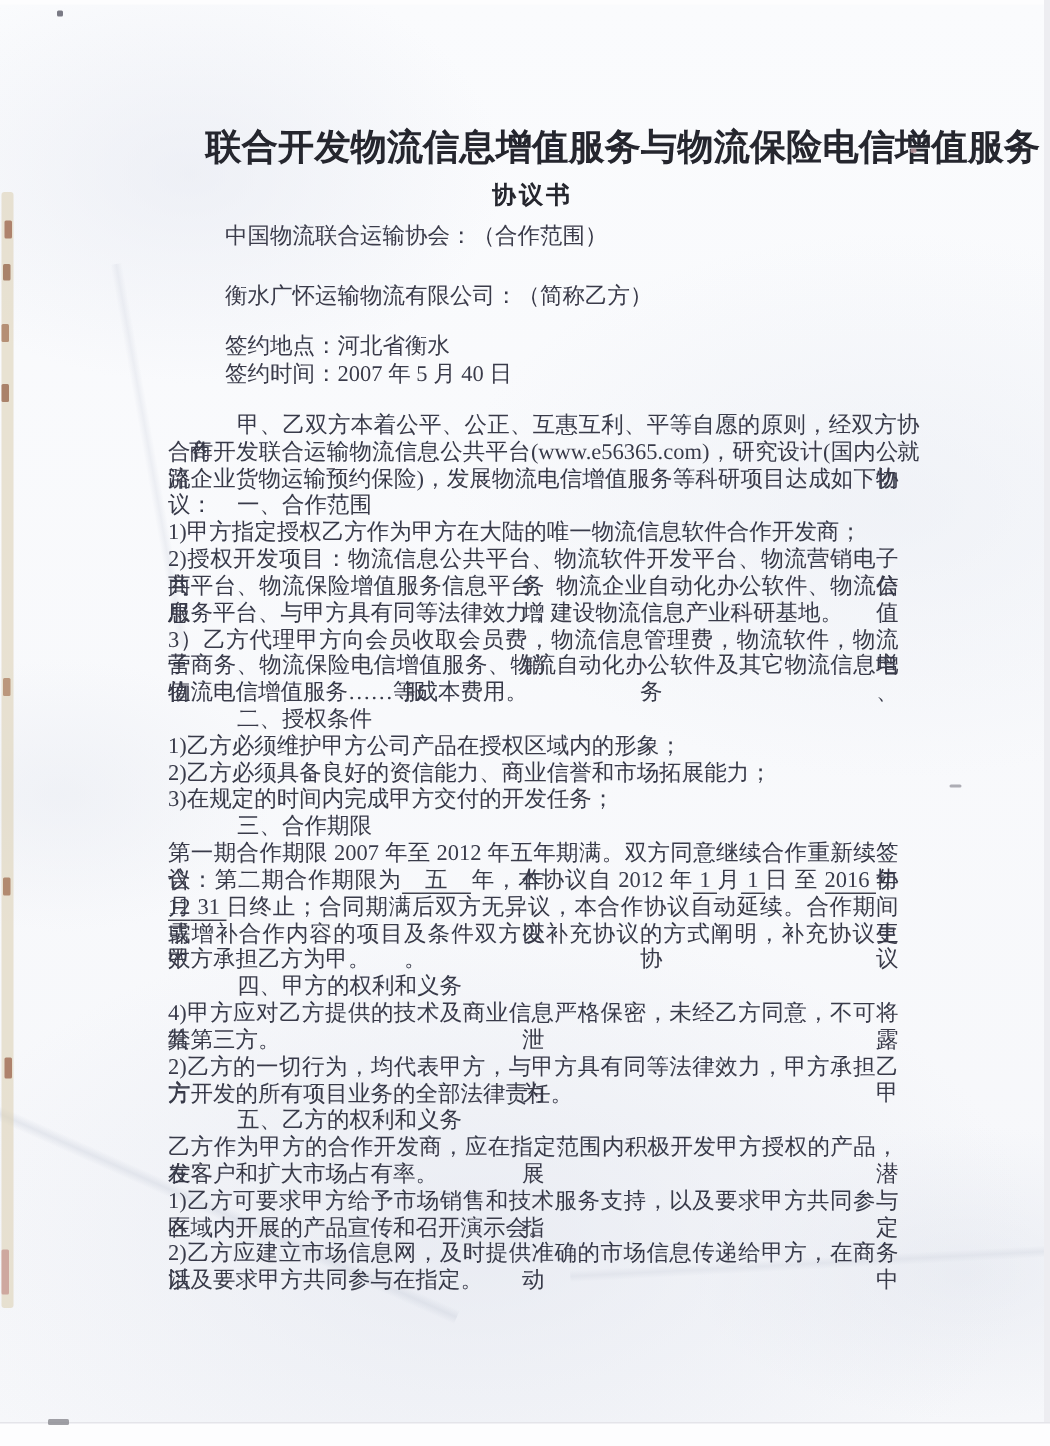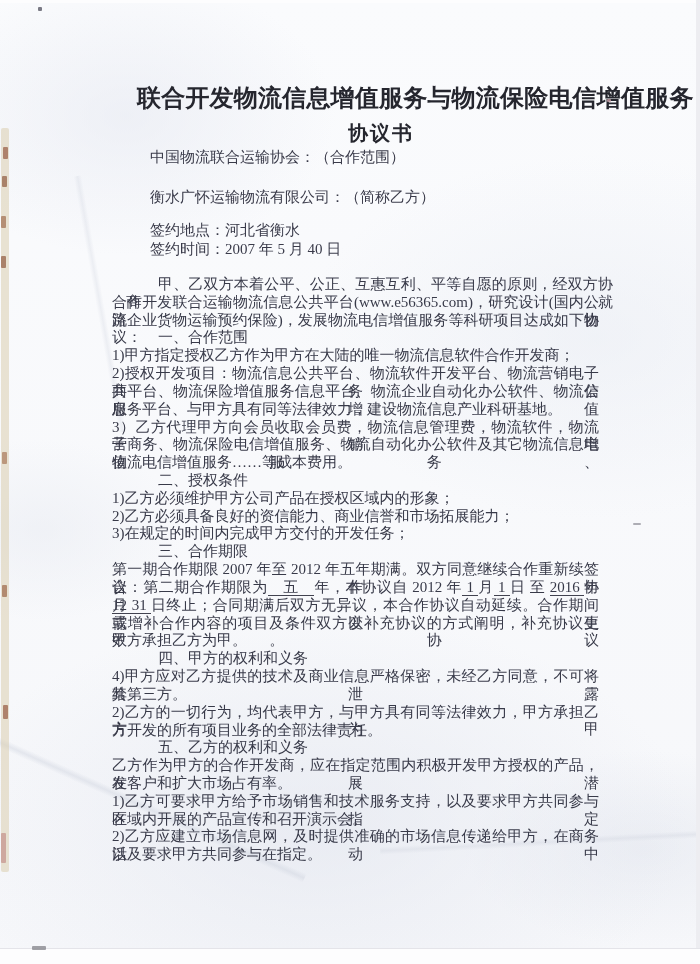--- a/index.html
+++ b/index.html
@@ -27,21 +27,21 @@
       background:linear-gradient(rgba(212,216,226,0), rgba(212,216,226,.35), rgba(212,216,226,0));}
   .edge-strip{position:absolute;border-radius:2px;}
   .right-edge{position:absolute;right:0;top:0;width:4px;height:964px;background:#ededf1;}
   .bottom-edge{position:absolute;left:0;top:948px;width:700px;height:16px;
       background:#fdfdfe;border-top:1px solid #e4e4e9;}
   .top-edge{position:absolute;left:0;top:0;width:700px;height:3px;background:#fdfdfe;}
 
   .tline{position:absolute;color:#25262e;font-family:"Liberation Sans","DejaVu Sans",sans-serif;
       font-weight:bold;white-space:nowrap;}
   .title-main{left:137px;top:82px;font-size:24px;letter-spacing:0.2px;}
-  .title-sub{left:348px;top:120px;font-size:20px;letter-spacing:2px;}
+  .title-sub{left:328px;top:120px;font-size:16px;letter-spacing:2px;}
 
   .hline{position:absolute;left:150px;color:#3a3b4a;font-size:15px;white-space:nowrap;}
 
   .bline{position:absolute;left:112px;width:487px;font-size:15px;line-height:17.8px;
       color:#383a49;text-align:justify;text-align-last:left;}
   .bline.jfull{text-align-last:justify;}
   .bline.ind{text-indent:32px;margin-left:14px;}
   .ul{border-bottom:1px solid #41424f;}
   .speck{position:absolute;border-radius:1px;opacity:.8;}
 </style>

